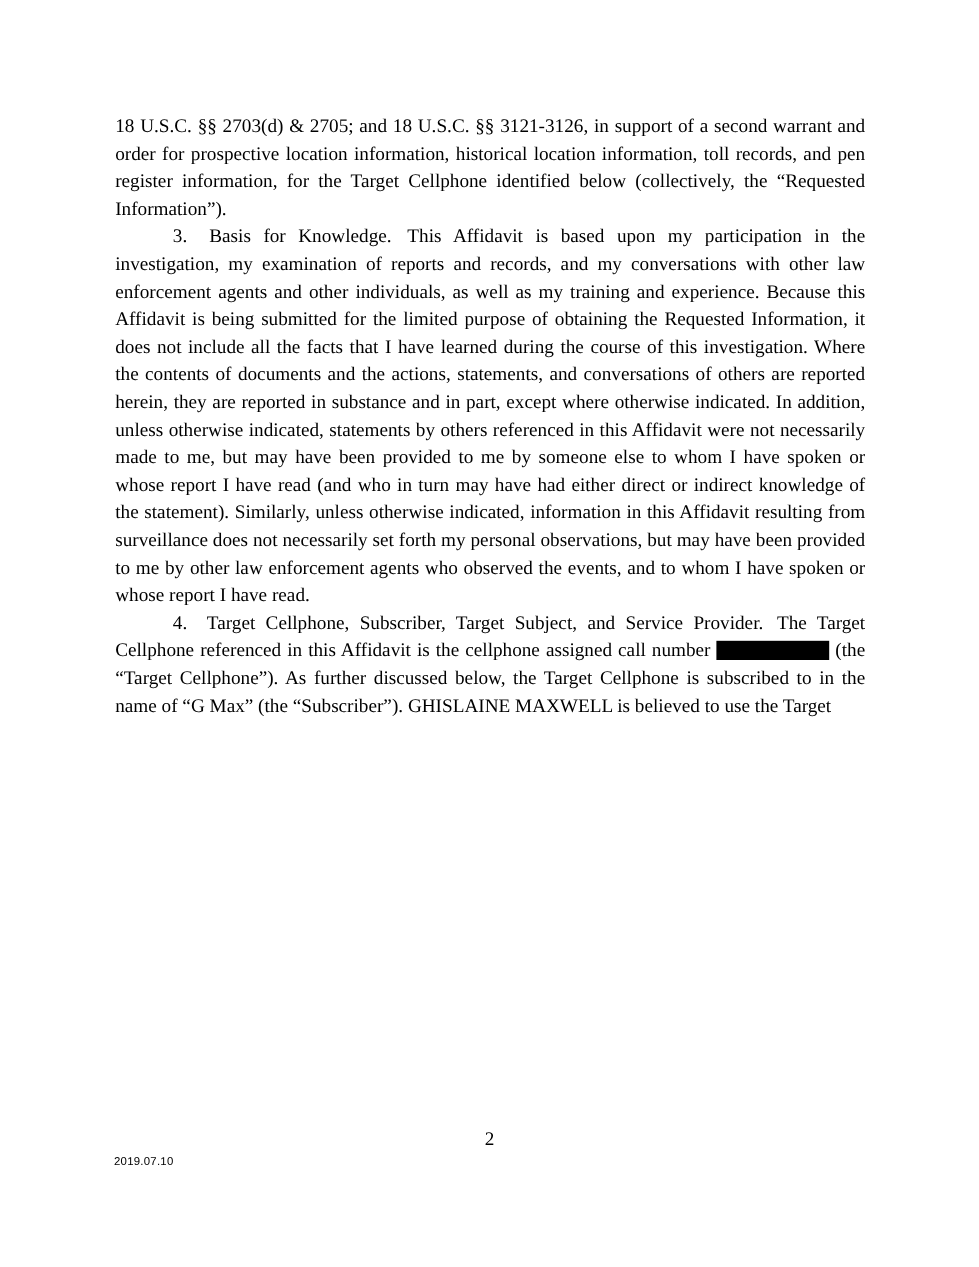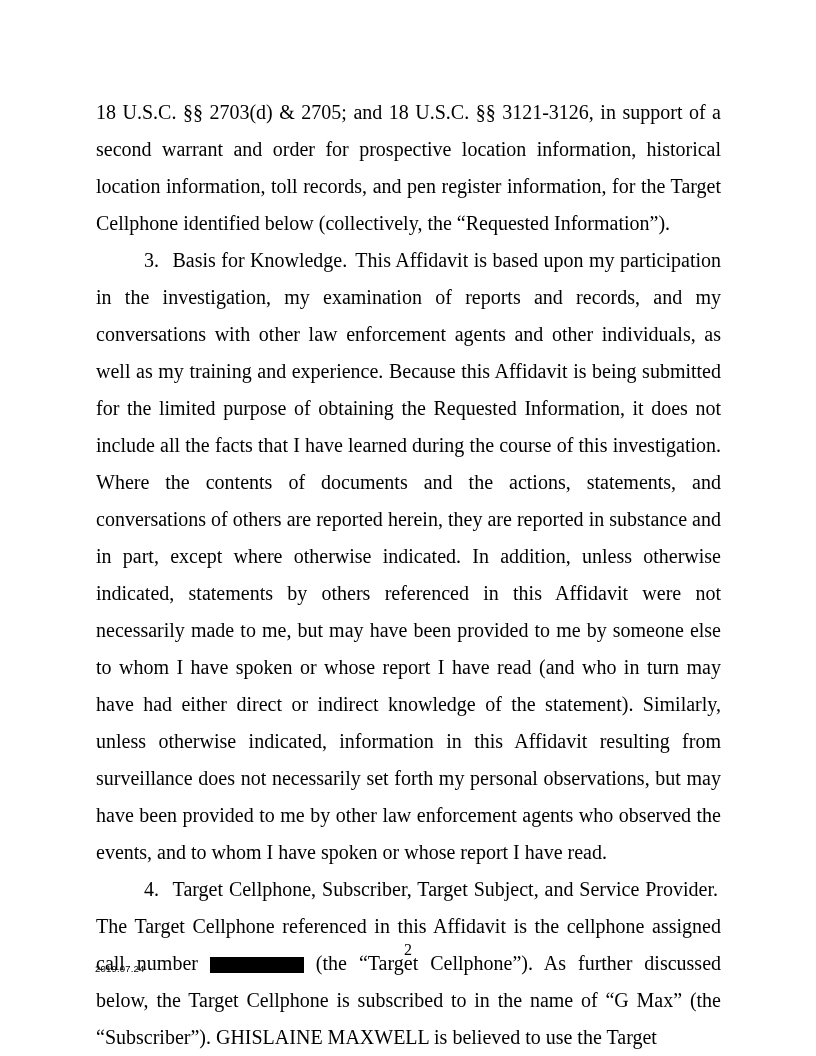--- a/index.html
+++ b/index.html
@@ -20,22 +20,22 @@
     inset: 0;
   }
   .content {
     position: absolute;
     left: 96px;
     top: 94px;
     width: 625px;
   }
   p.para {
     margin: 0;
-    font-size: 20px;
-    line-height: 37px;
+    font-size: 16px;
+    line-height: 23px;
     text-align: justify;
     text-justify: inter-word;
   }
   p.para.indent {
     text-indent: 48px;
   }
   .para-number {
     margin-right: 8px;
   }
   .para-heading {
@@ -88,15 +88,15 @@
       <span class="para-heading">Target Cellphone, Subscriber, Target Subject, and Service Provider.</span>
       <span>The Target Cellphone referenced in this Affidavit is the cellphone assigned call number</span>
       <span class="redaction"></span>
       <span>(the “Target Cellphone”). As further discussed below, the Target Cellphone is subscribed to in the name of “G Max” (the “Subscriber”).  GHISLAINE MAXWELL is believed to use the Target</span>
     </p>
 
   </div>
 
   <div class="page-number">2</div>
 
-  <div class="stamp">2019.07.24</div>
+  <div class="stamp">2019.07.10</div>
 
 </div>
 
 </body></html>

